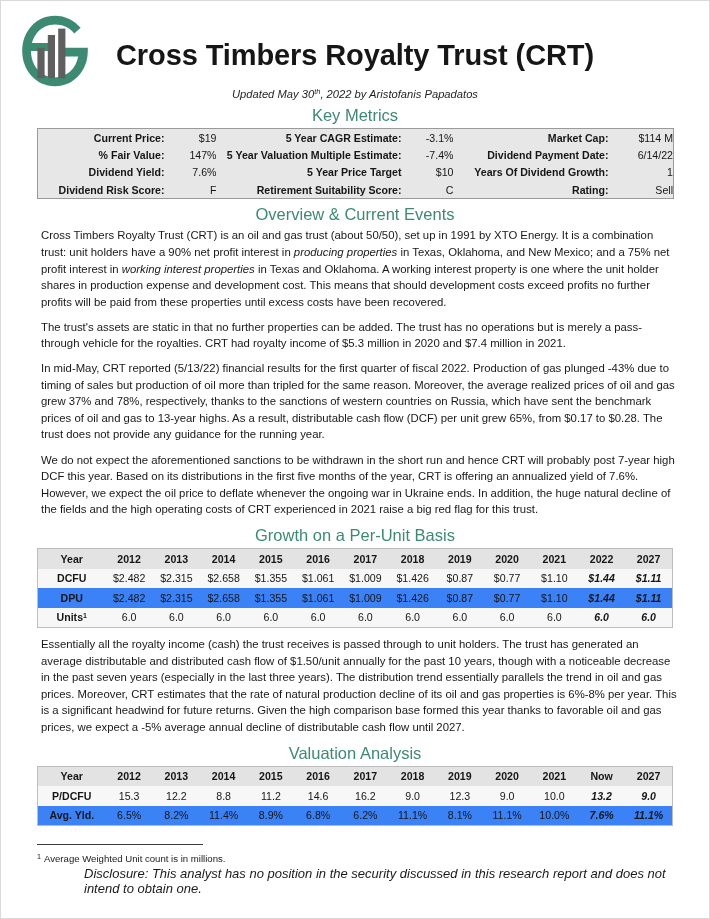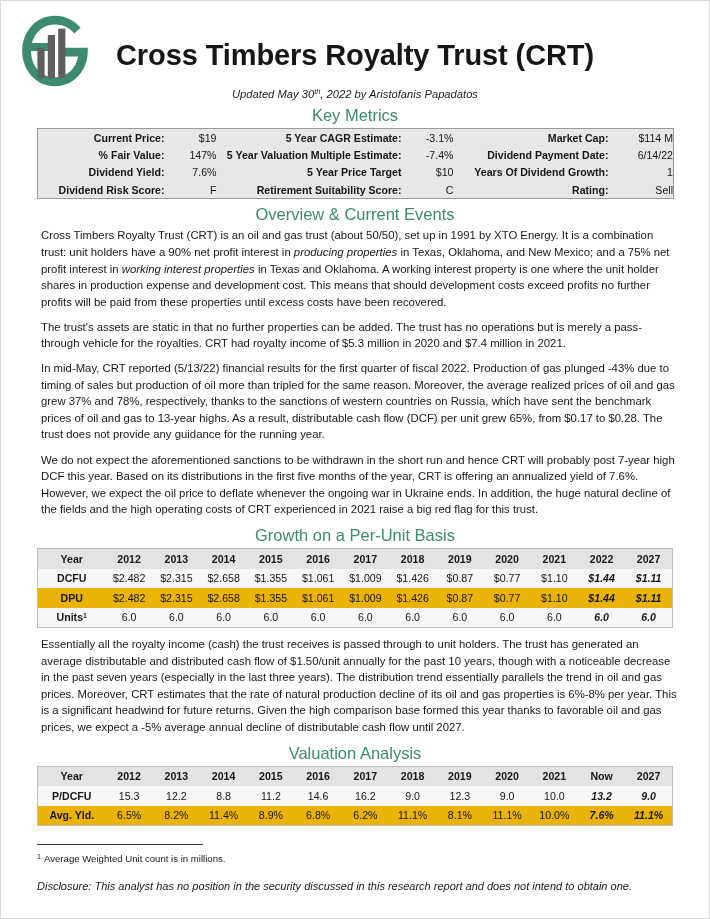--- a/index.html
+++ b/index.html
@@ -98,36 +98,36 @@
   table.dt th, table.dt td {
     font-size: 10.6px;
     text-align: center;
     padding: 3.4px 1px;
     line-height: 1.2;
     color: #161616;
     white-space: nowrap;
   }
   table.dt th { font-weight: 700; background: #e3e3e3; }
   table.dt tr.odd  td { background: #f7f7f7; }
-  table.dt tr.even td { background: #eab308; }
+  table.dt tr.even td { background: #3b82f6; }
   table.dt td.rowhdr, table.dt th.rowhdr { font-weight: 700; }
   table.dt td.fut { font-weight: 700; font-style: italic; }
   table.dt td.rowhdr sup { font-size: 7px; vertical-align: 3px; }
   .col-lbl { width: 68px; }
 
   
   .footnotes { padding: 0 36px; margin-top: 18px; }
   .fn-rule {
     width: 166px; height: 0;
     border-top: 1.1px solid #3a3a3a;
     margin-bottom: 7px;
   }
-  .fn1 { font-size: 9.6px; color: #1a1a1a; margin-bottom: 16px; }
+  .fn1 { font-size: 9.6px; color: #1a1a1a; margin-bottom: 2px; }
   .fn1 sup { font-size: 7.2px; vertical-align: 3px; margin-right: 3px; }
-  .fn2 { font-size: 11px; font-style: italic; color: #1a1a1a; }
+  .fn2 { font-size: 13px; font-style: italic; color: #1a1a1a; margin-left: 47px; }
   .sp-8 { height: 8px; }
 </style>
 </head>
 <body>
 
 <div class="page">
 
   <div class="header">
     <div class="logo">
       <svg viewBox="0 0 100 100" width="80" height="80" aria-hidden="true">

